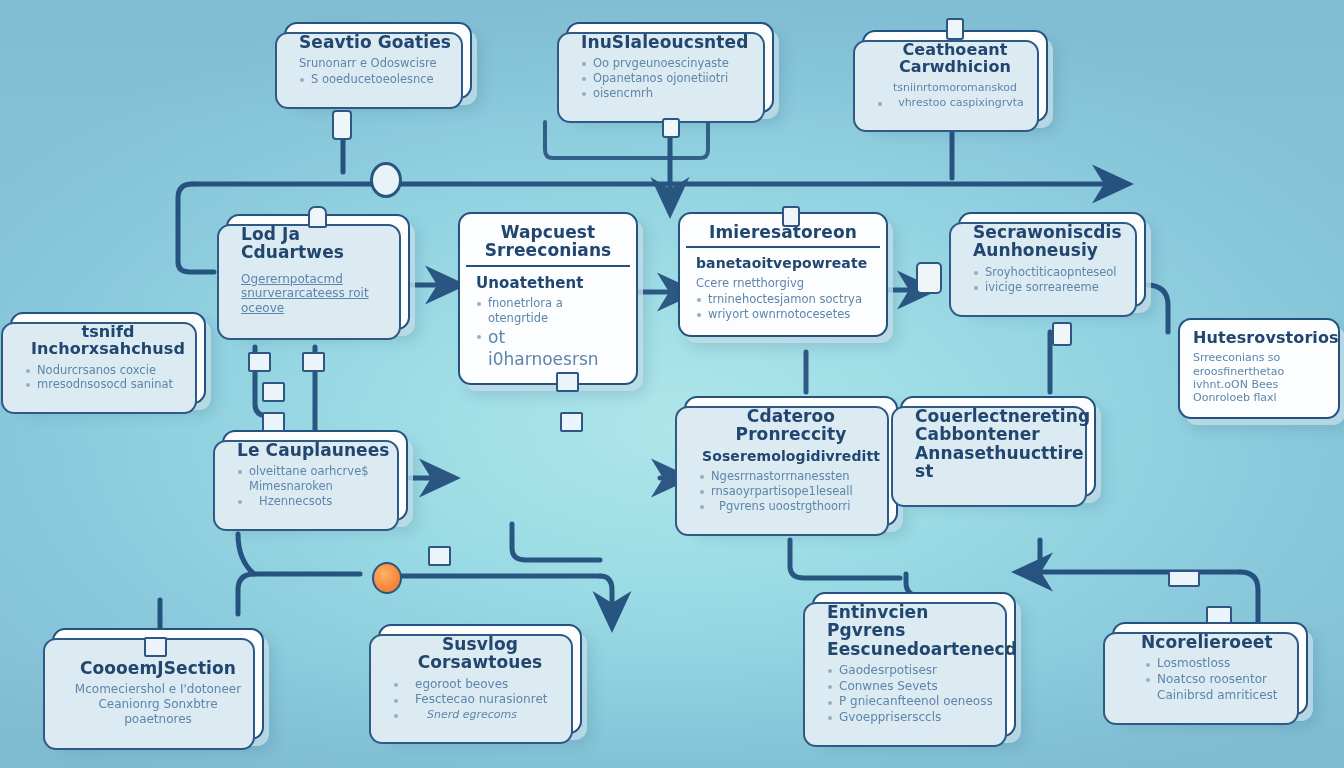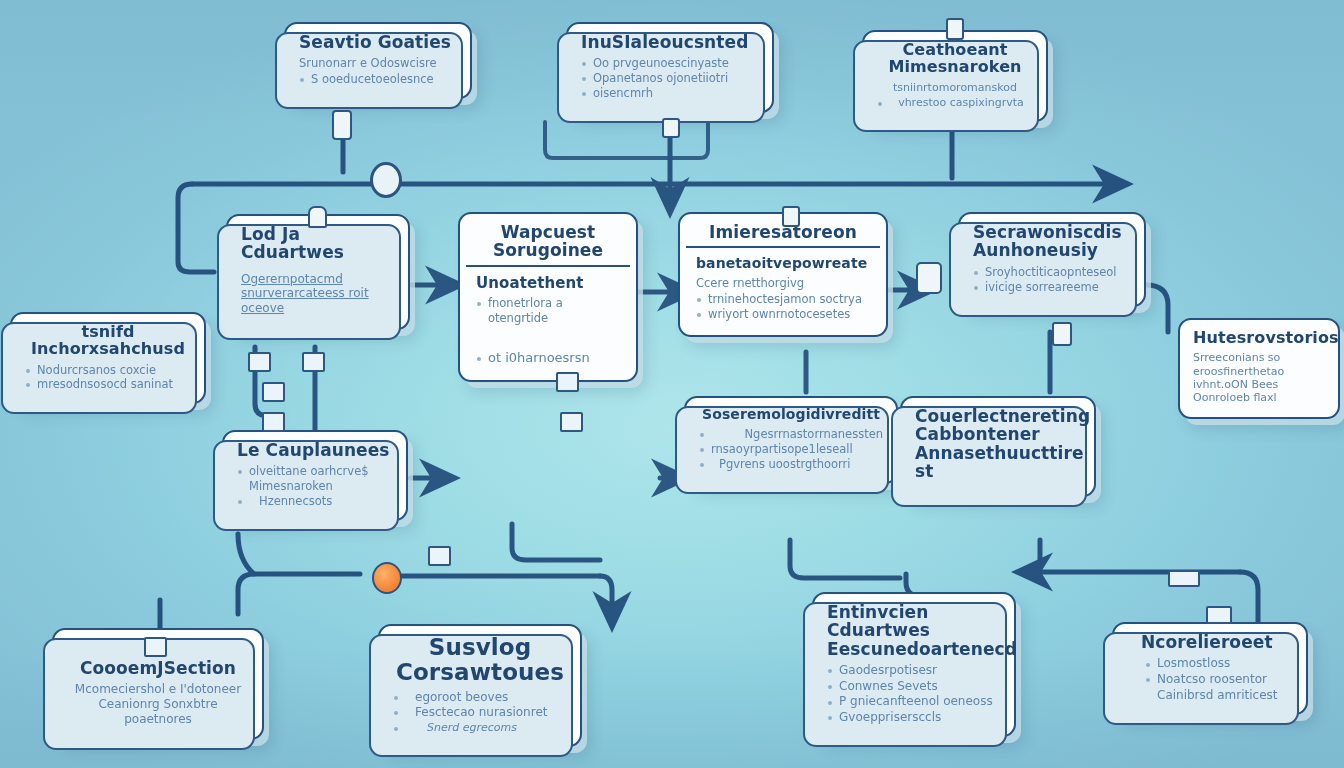--- a/index.html
+++ b/index.html
@@ -225,39 +225,39 @@
   <div class="card ghost t-l" style="left:566px;top:22px;width:208px;">
     <div class="title" style="font-size:17px;">InuSIaleoucsnted</div>
     <ul>
       <li style="font-size:11.5px;">Oo prvgeunoescinyaste</li>
       <li style="font-size:11.5px;">Opanetanos ojonetiiotri</li>
       <li style="font-size:11.5px;">oisencmrh</li>
     </ul>
   </div>
 
   <div class="card ghost t-c" style="left:862px;top:30px;width:186px;">
-    <div class="title" style="font-size:16px;">Ceathoeant Mimesnaroken</div>
+    <div class="title" style="font-size:16px;">Ceathoeant Carwdhicion</div>
     <div class="sub" style="font-size:11px;">tsniinrtomoromanskod</div>
     <ul>
       <li style="font-size:11px;">vhrestoo caspixingrvta</li>
     </ul>
   </div>
 
   <div class="card ghost t-l" style="left:226px;top:214px;width:184px;">
     <div class="title" style="font-size:17px;">Lod Ja Cduartwes</div>
     <div class="sub" style="font-size:12px;margin-top:10px;text-decoration:underline;">Ogerernpotacmd snurverarcateess roit oceove</div>
   </div>
 
   <div class="card t-c" style="left:458px;top:212px;width:180px;padding-bottom:4px;">
-    <div class="title" style="font-size:17px;">Wapcuest Sorugoinee</div>
+    <div class="title" style="font-size:17px;">Wapcuest Srreeconians</div>
     <div class="subpanel t-l">
       <div class="title" style="font-size:15px;">Unoatethent</div>
       <ul>
         <li style="font-size:11.5px;">fnonetrlora a otengrtide</li>
-        <li style="font-size:13px;margin-top:24px;">ot i0harnoesrsn</li>
+        <li style="font-size:17px;">ot i0harnoesrsn</li>
       </ul>
     </div>
   </div>
 
   <div class="card t-c" style="left:678px;top:212px;width:210px;padding-bottom:4px;">
     <div class="title" style="font-size:17px;">Imieresatoreon</div>
     <div class="subpanel t-l">
       <div class="title" style="font-size:14px;">banetaoitvepowreate</div>
       <div class="sub" style="font-size:11.5px;">Ccere rnetthorgivg</div>
       <ul>
@@ -291,50 +291,51 @@
   <div class="card ghost t-l" style="left:222px;top:430px;width:186px;">
     <div class="title" style="font-size:17px;">Le Cauplaunees</div>
     <ul>
       <li style="font-size:11.5px;">olveittane oarhcrve$ Mimesnaroken</li>
       <li style="font-size:11.5px;padding-left:22px;">Hzennecsots</li>
     </ul>
   </div>
 
 
   <div class="card ghost t-c" style="left:684px;top:396px;width:214px;">
+    <div class="title" style="font-size:17px;">Cdateroo Pronreccity</div>
     <div class="title" style="font-size:14px;">Soseremologidivreditt</div>
     <ul class="t-l">
-      <li style="font-size:11.5px;text-align:right;">Ngesrrnastorrnanessten</li>
+      <li style="font-size:11.5px;">Ngesrrnastorrnanessten</li>
       <li style="font-size:11.5px;">rnsaoyrpartisope1leseall</li>
       <li style="font-size:11.5px;padding-left:20px;">Pgvrens uoostrgthoorri</li>
     </ul>
   </div>
 
   <div class="card ghost t-l" style="left:900px;top:396px;width:196px;">
     <div class="title" style="font-size:17px;">Couerlectnereting Cabbontener Annasethuucttire st</div>
   </div>
 
   <div class="card ghost t-c" style="left:52px;top:628px;width:212px;">
     <div class="title" style="font-size:17px;">
       <span class="icon-sq" style="position:relative;display:inline-block;vertical-align:middle;margin-right:6px;left:0;top:-2px;"></span><span>CoooemJSection</span>
     </div>
     <div class="sub" style="font-size:12px;">Mcomeciershol e I'dotoneer Ceanionrg Sonxbtre poaetnores</div>
   </div>
 
   <div class="card ghost t-c" style="left:378px;top:624px;width:204px;">
-    <div class="title" style="font-size:23px;">Susvlog Corsawtoues</div>
+    <div class="title" style="font-size:17px;">Susvlog Corsawtoues</div>
     <ul class="t-l">
       <li style="font-size:12px;padding-left:22px;">egoroot beoves</li>
       <li style="font-size:12px;padding-left:22px;">Fesctecao nurasionret</li>
       <li style="font-size:11px;padding-left:34px;font-style:italic;">Snerd egrecoms</li>
     </ul>
   </div>
 
   <div class="card ghost t-l" style="left:812px;top:592px;width:204px;">
-    <div class="title" style="font-size:17px;">Entinvcien Cduartwes Eescunedoartenecd</div>
+    <div class="title" style="font-size:17px;">Entinvcien Pgvrens Eescunedoartenecd</div>
     <ul>
       <li style="font-size:12px;">Gaodesrpotisesr</li>
       <li style="font-size:12px;">Conwnes Sevets</li>
       <li style="font-size:12px;">P gniecanfteenol oeneoss</li>
       <li style="font-size:12px;">Gvoepprisersccls</li>
     </ul>
   </div>
 
   <div class="card ghost t-l" style="left:1112px;top:622px;width:196px;">
     <div class="title" style="font-size:17px;padding-left:14px;">Ncorelieroeet</div>

